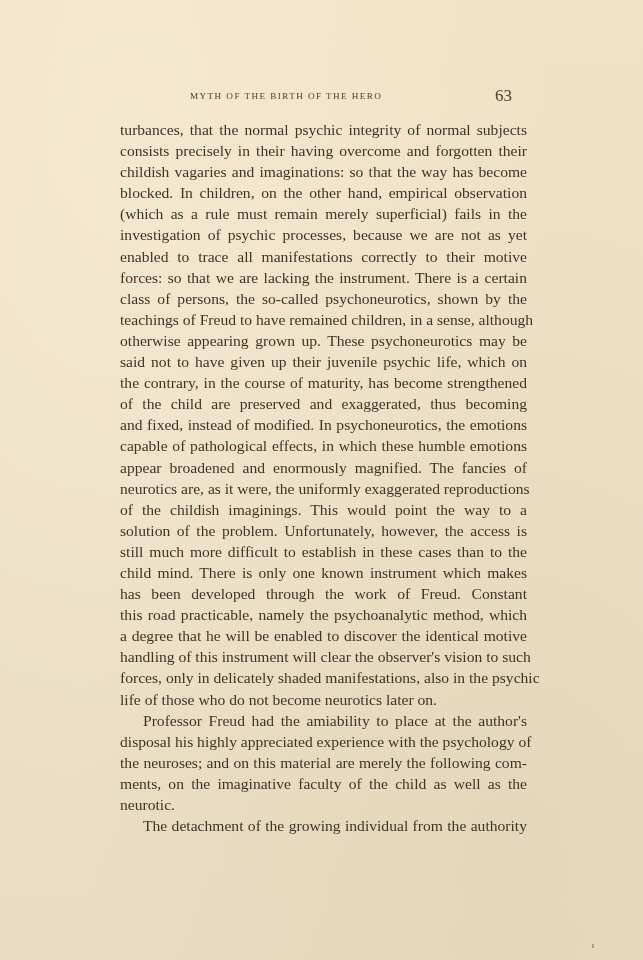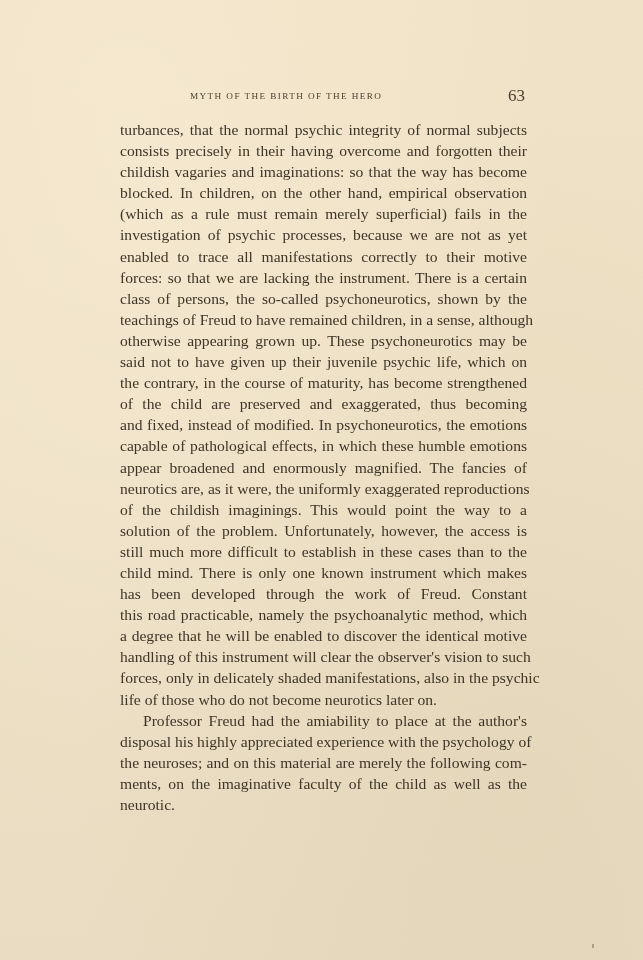--- a/index.html
+++ b/index.html
@@ -45,21 +45,21 @@
       white-space: nowrap;
     }
     .running-title.upper {
       text-transform: uppercase;
       font-size: 9.2px;
       letter-spacing: 1.4px;
       font-variant: normal;
     }
     .page-number {
       position: absolute;
-      left: 412px;
+      left: 399px;
       top: 0px;
       font-size: 17px;
       color: #4a4132;
     }
     .body-text {
       position: absolute;
       left: 96px;
       top: 119px;
       width: 431px;
       font-size: 15.6px;
@@ -127,16 +127,17 @@
     <span class="line">this road practicable, namely the psychoanalytic method, which</span>
     <span class="line">a degree that he will be enabled to discover the identical motive</span>
     <span class="line">handling of this instrument will clear the observer's vision to such</span>
     <span class="line">forces, only in delicately shaded manifestations, also in the psychic</span>
     <span class="line last">life of those who do not become neurotics later on.</span>
     <span class="line indent">Professor Freud had the amiability to place at the author's</span>
     <span class="line">disposal his highly appreciated experience with the psychology of</span>
     <span class="line">the neuroses; and on this material are merely the following com-</span>
     <span class="line">ments, on the imaginative faculty of the child as well as the</span>
     <span class="line last">neurotic.</span>
+    <span class="line indent">The detachment of the growing individual from the authority</span>
   </div>
 
   <div class="speck"></div>
 </div>
 
 </body></html>

